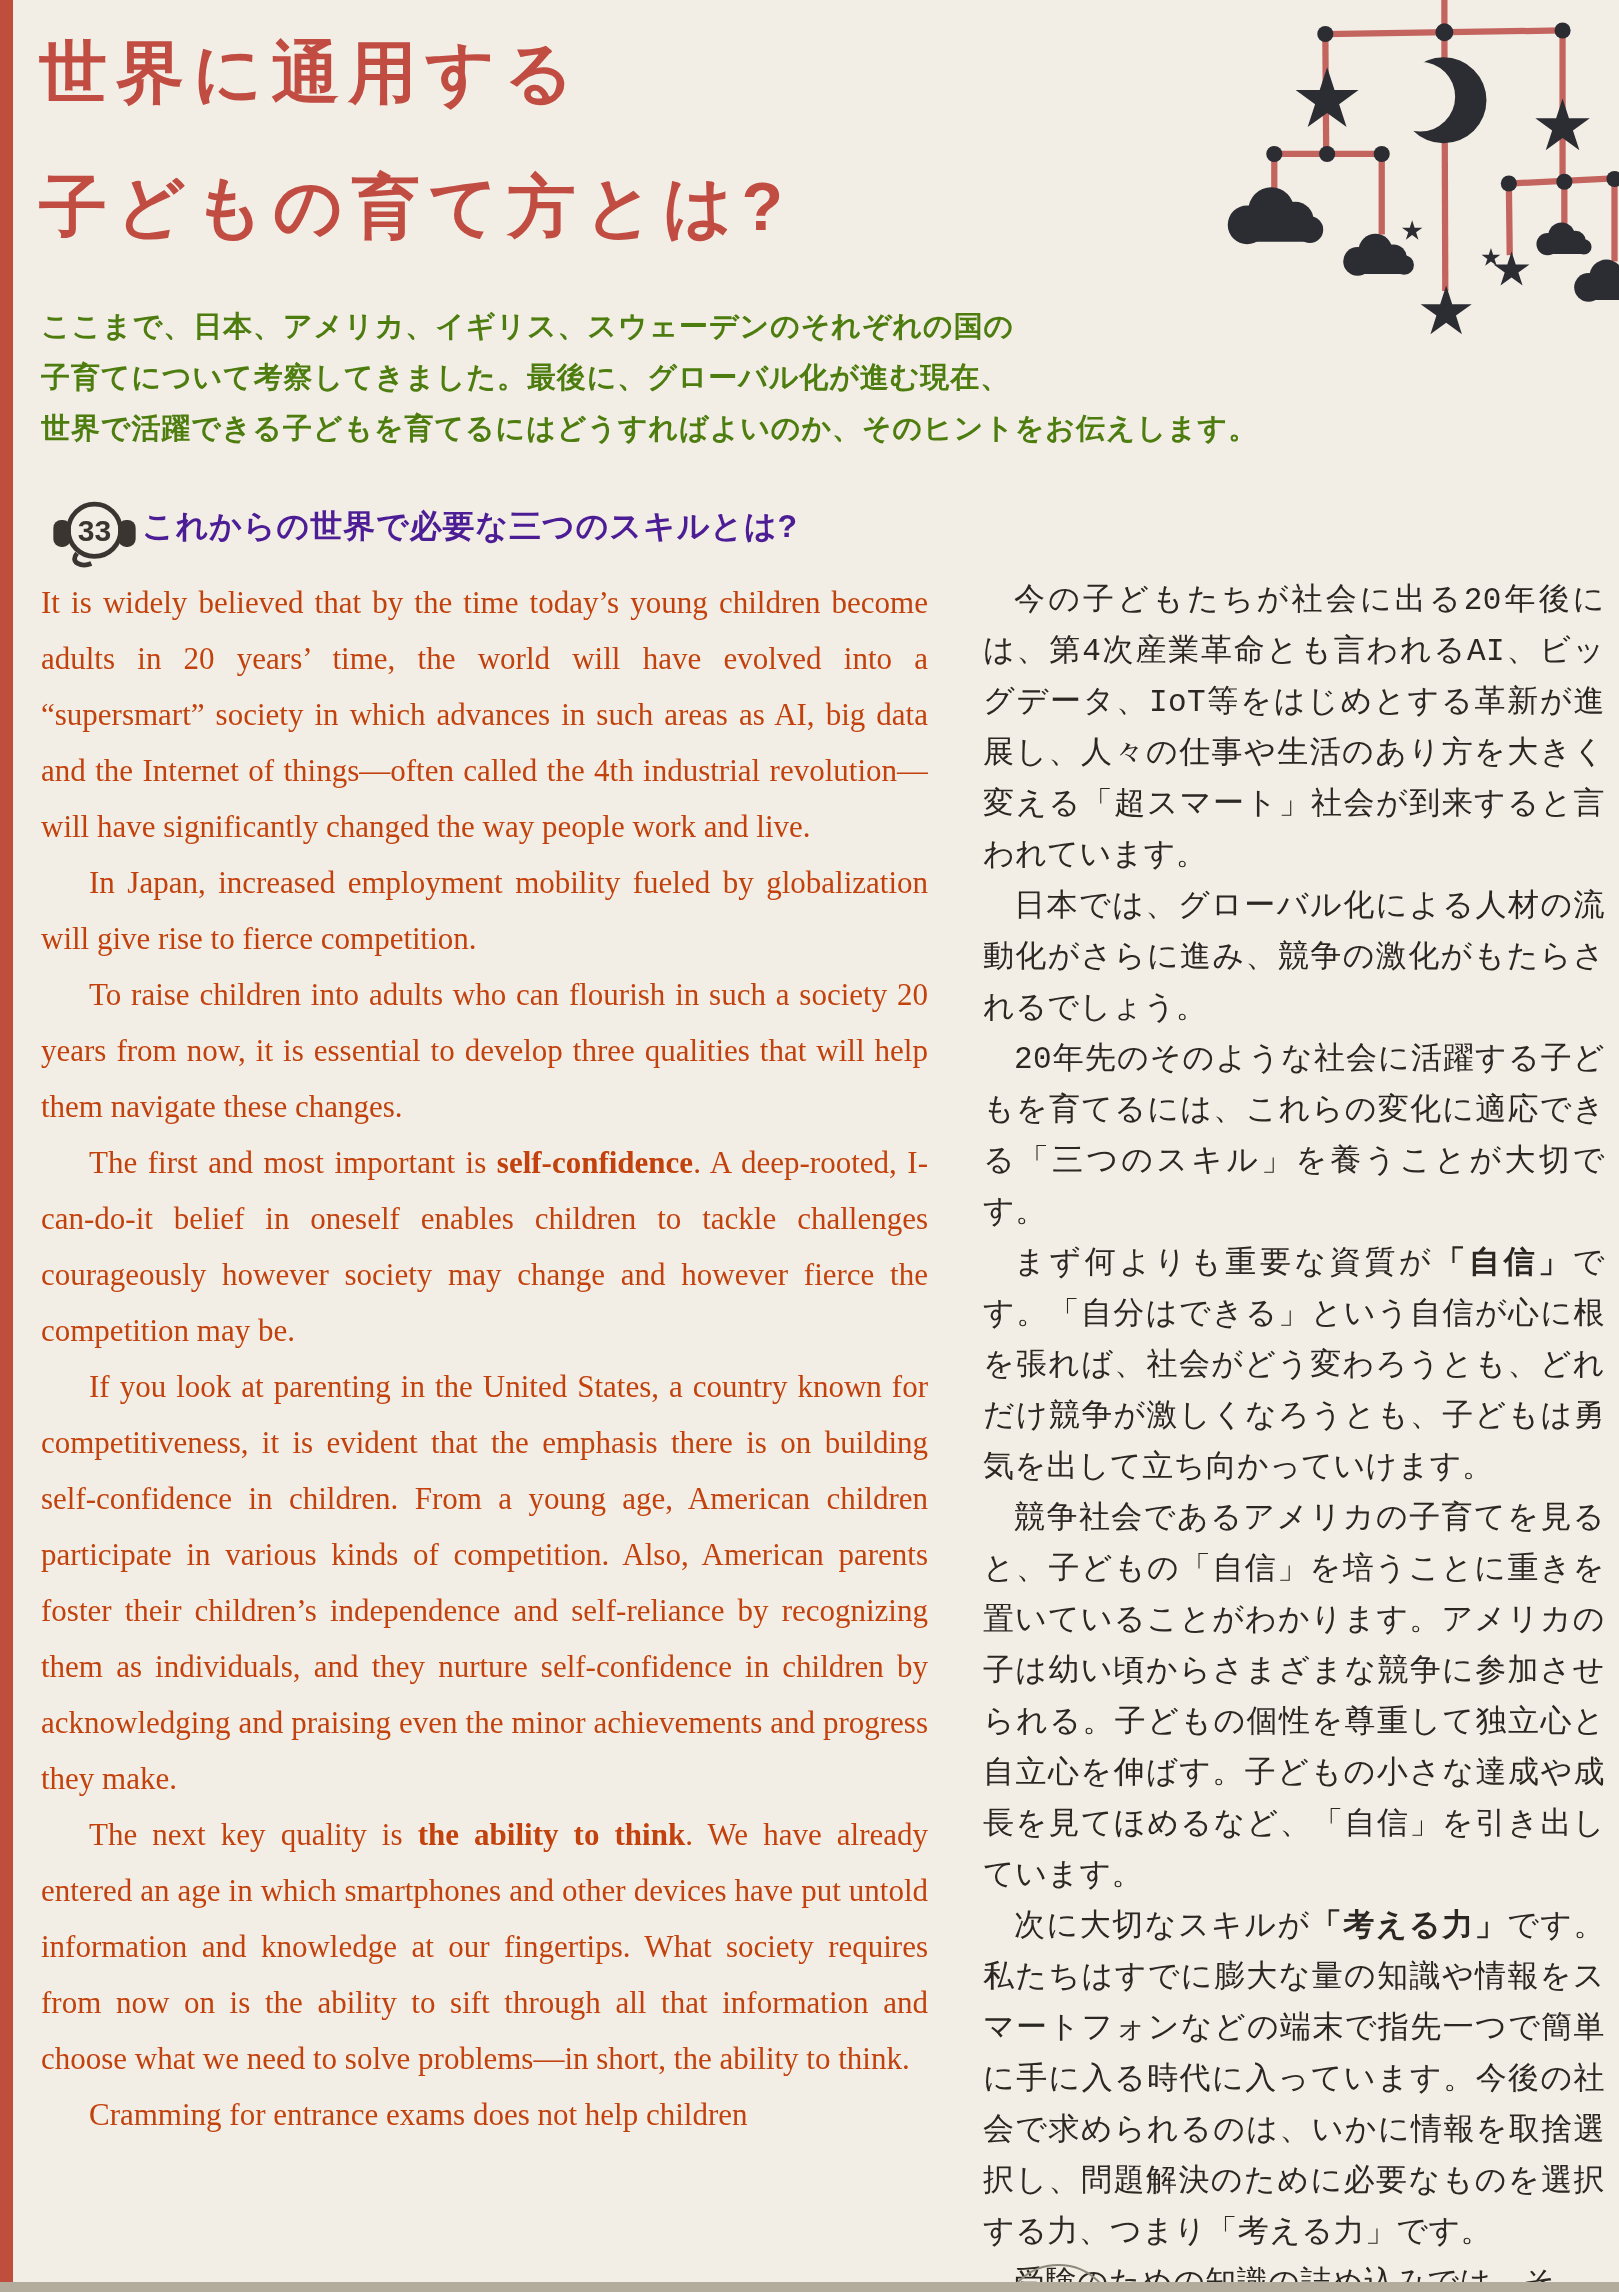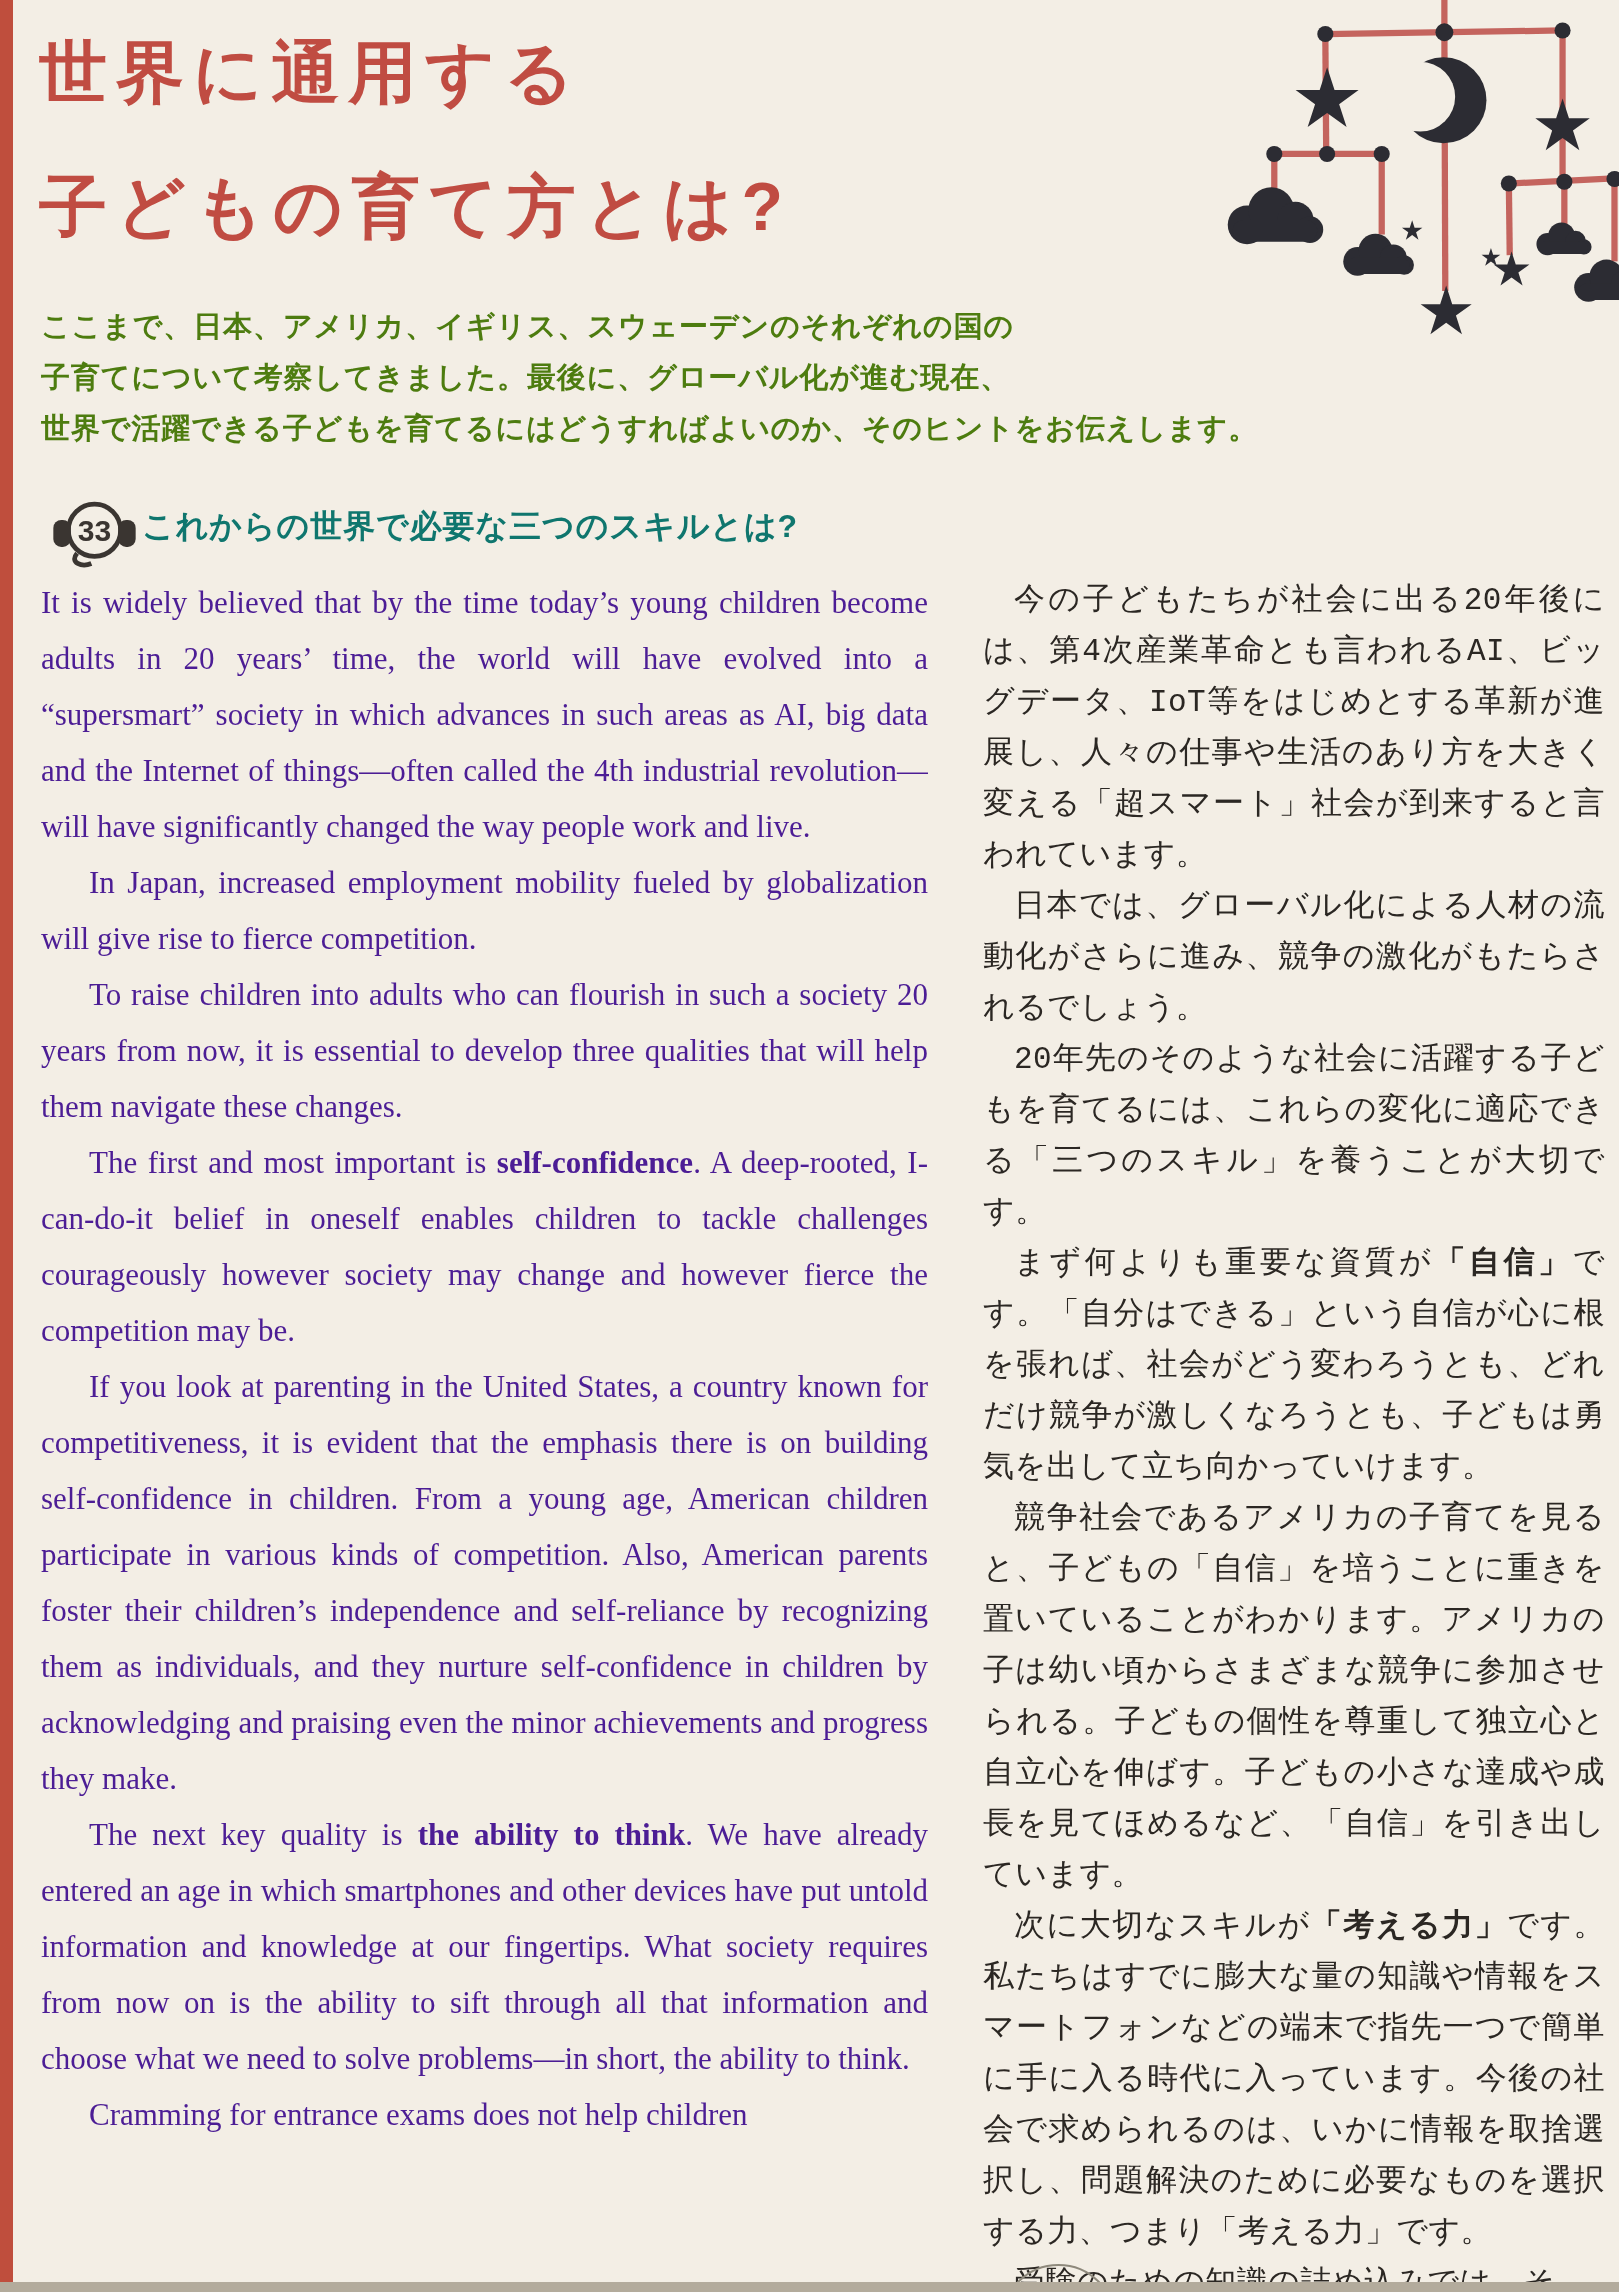--- a/index.html
+++ b/index.html
@@ -29,28 +29,28 @@
     font-size:29px;font-weight:800;line-height:51px;
     letter-spacing:0.9px;color:#4d7c0f;
   }
   .section-head{
     position:absolute;left:47px;top:491px;
     display:flex;align-items:center;
   }
   .badge{width:95px;height:77px;flex:0 0 auto;}
   .badge text{font-family:"Liberation Sans","DejaVu Sans",sans-serif;}
   .section-heading{
-    font-size:32px;font-weight:800;color:#0f766e;letter-spacing:0.9px;
+    font-size:32px;font-weight:800;color:#4c1d95;letter-spacing:0.9px;
     padding-bottom:5.4px;
   }
   .col{position:absolute;top:575px;height:1718px;overflow:hidden;}
   .col-en{
     left:41px;width:887px;
     font-family:"Liberation Serif","DejaVu Serif",serif;
-    font-size:31px;line-height:56px;color:#4c1d95;
+    font-size:31px;line-height:56px;color:#c2410c;
     text-align:justify;
   }
   .col-en p{margin:0;text-indent:48px;}
   .col-en p.noindent{text-indent:0;}
   .col-en b{font-weight:700;}
   .col-ja{
     left:983px;width:622px;
     font-size:31px;line-height:51px;color:#2b2723;
     text-align:justify;letter-spacing:0.4px;
   }

